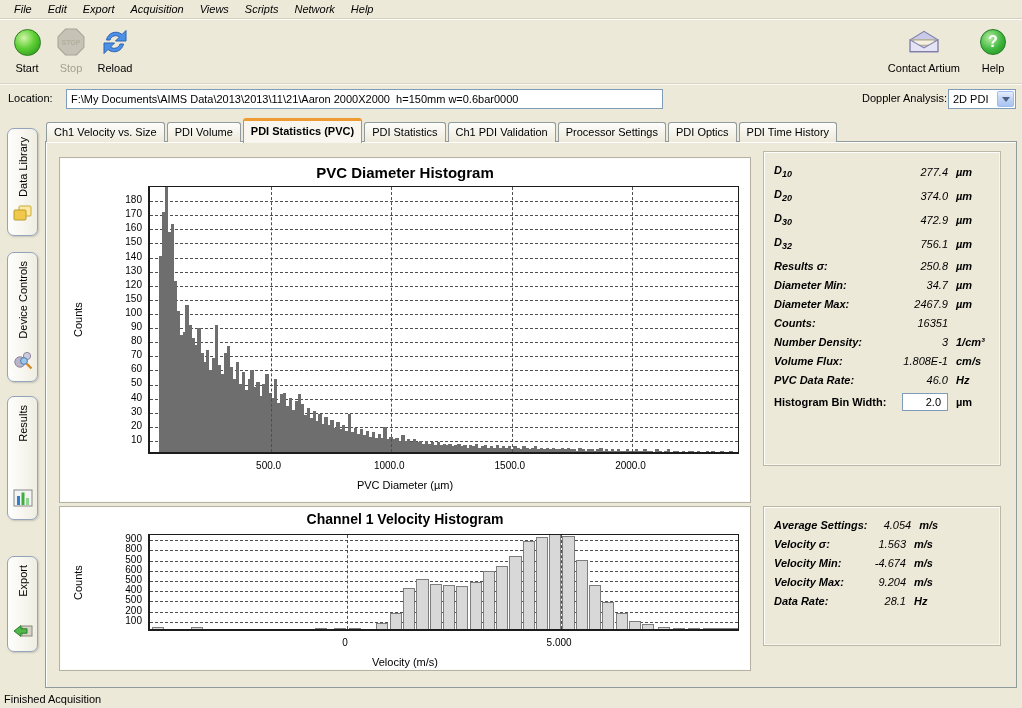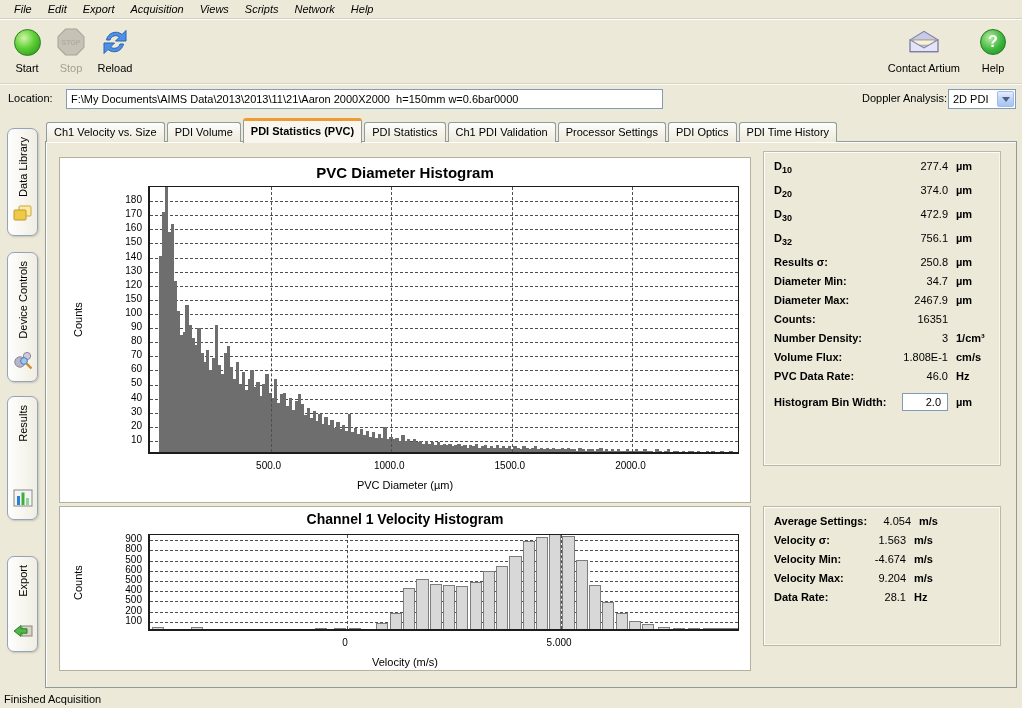--- a/index.html
+++ b/index.html
@@ -70,21 +70,21 @@
   .bar1 { position:absolute; bottom:0; z-index:2; }
   .bar2 { position:absolute; bottom:0; z-index:2; border:1px solid #7d7d7d; border-bottom:none; }
   .ytick { position:absolute; font-size:10px; text-align:right; width:32px; color:#000; }
   .xtick { position:absolute; font-size:10px; text-align:center; width:46px; color:#000; }
   .axis-xlabel { position:absolute; left:0; right:0; text-align:center; font-size:11px; color:#000; }
   .axis-ylabel { position:absolute; writing-mode:vertical-rl; transform:rotate(180deg); font-size:11px;
     display:flex; align-items:center; justify-content:center; color:#000; }
 
   
   .stats-body { position:absolute; inset:8px 10px 6px 10px; }
-  .stat-row { display:flex; height:19px; font-size:11px; }
+  .stat-row { display:flex; align-items:center; height:19px; font-size:11px;font-style:italic; }
   .stat-row.tall { height:24px; }
   .stat-label { flex:1; font-weight:bold; white-space:nowrap; }
   .stat-label sub { font-size:9px; font-weight:bold; }
   .s1 .stat-value { width:64px; text-align:right; }
   .s1 .stat-unit { width:42px; padding-left:8px; font-weight:bold; }
   .s2 .stat-row { padding-right:44px; }
   .s2 .stat-value { width:52px; text-align:right; }
   .s2 .stat-unit { width:40px; padding-left:8px; font-weight:bold; }
   .binwidth-input { width:46px; height:18px; border:1px solid #7f9db9; background:#fff; font-size:11px;
     text-align:right; padding-right:6px; font-family:"Liberation Sans",sans-serif; }

